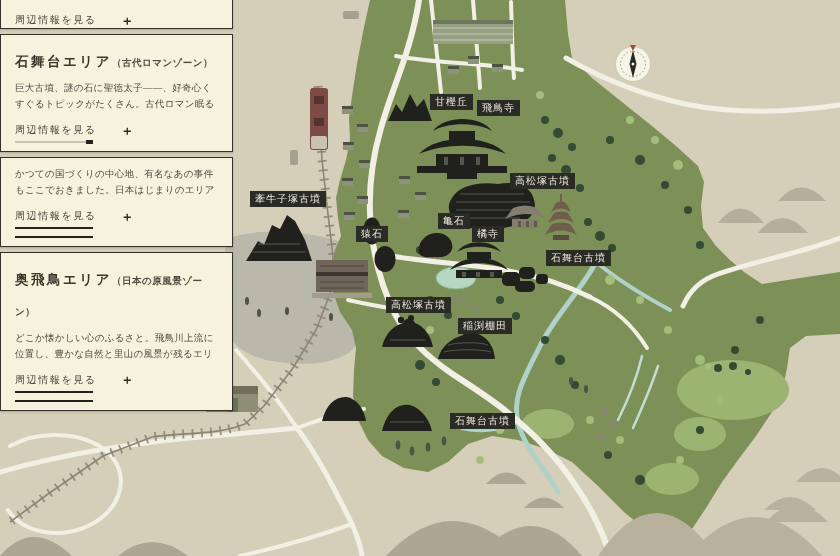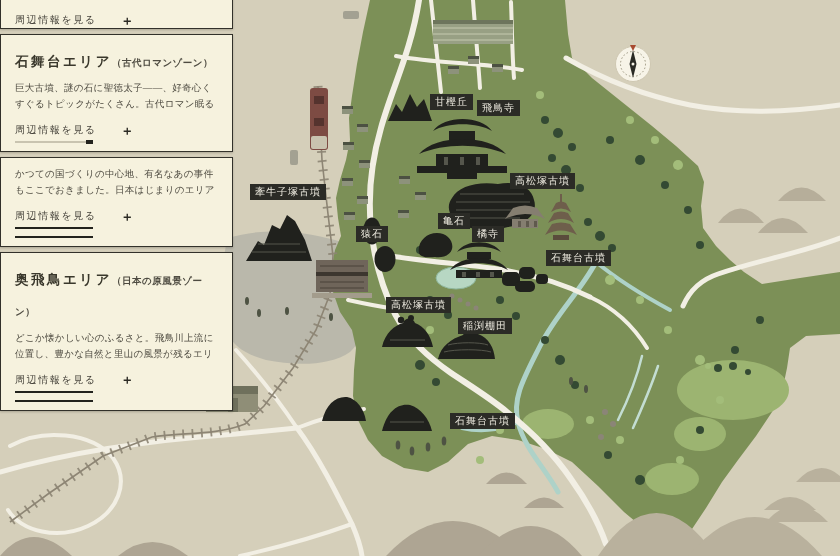--- a/index.html
+++ b/index.html
@@ -340,21 +340,21 @@
       <circle cx="633" cy="64" r="12.5" fill="none" stroke="#9a947f" stroke-dasharray="1.5 2.2"></circle>
       <path d="M633,50 L636.5,64 L633,78 L629.5,64 Z" fill="#2a2a24"></path>
       <path d="M630,45 L636,45 L633,51 Z" fill="#a84a30"></path>
       <circle cx="633" cy="64" r="1.5" fill="#f7f4e8"></circle>
     </g>
   </svg>
 
   <div class="chip" style="left:430px;top:94px">甘樫丘</div>
   <div class="chip" style="left:477px;top:100px">飛鳥寺</div>
   <div class="chip" style="left:510px;top:173px">高松塚古墳</div>
-  <div class="chip" style="left:250px;top:184px">牽牛子塚古墳</div>
+  <div class="chip" style="left:250px;top:191px">牽牛子塚古墳</div>
   <div class="chip" style="left:438px;top:213px">亀石</div>
   <div class="chip" style="left:356px;top:226px">猿石</div>
   <div class="chip" style="left:472px;top:226px">橘寺</div>
   <div class="chip" style="left:546px;top:250px">石舞台古墳</div>
   <div class="chip" style="left:386px;top:297px">高松塚古墳</div>
   <div class="chip" style="left:458px;top:318px">稲渕棚田</div>
   <div class="chip" style="left:450px;top:413px">石舞台古墳</div>
 
   <aside id="sidebar">
 

